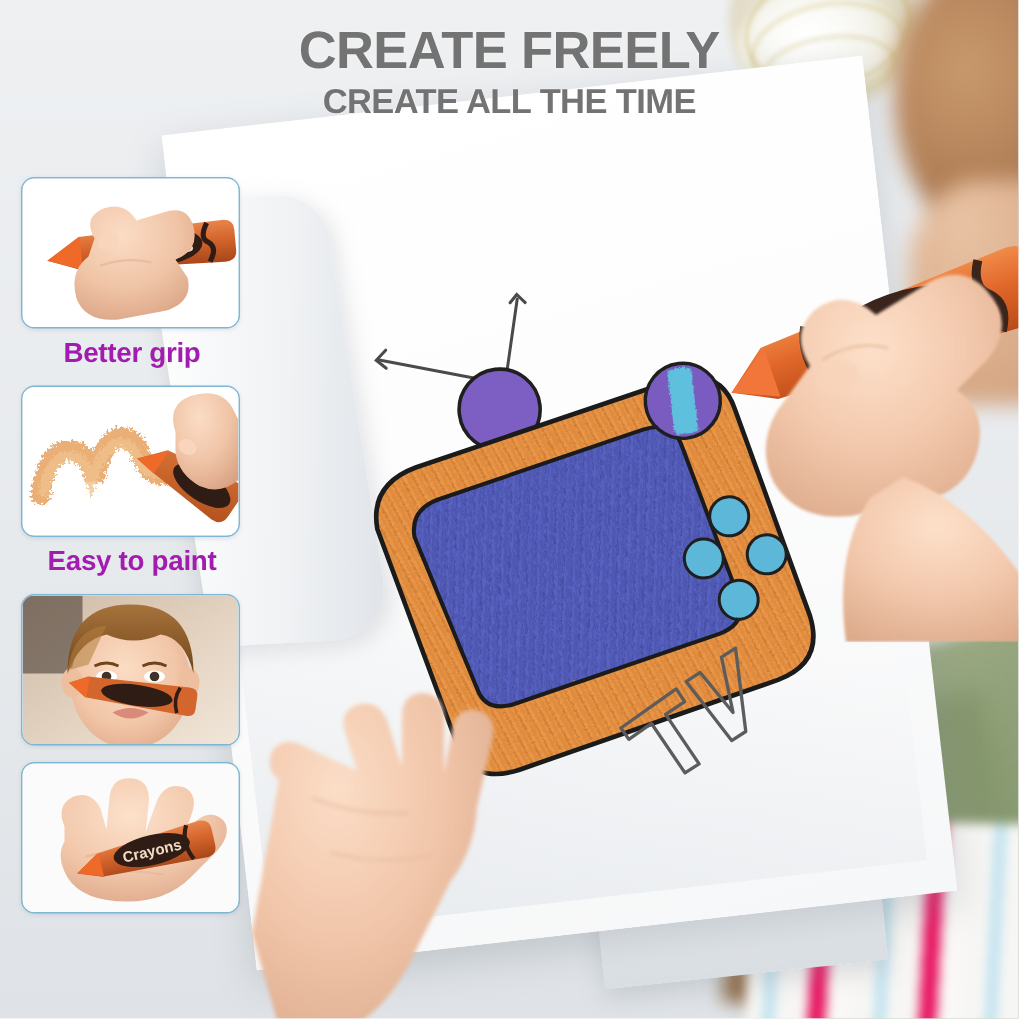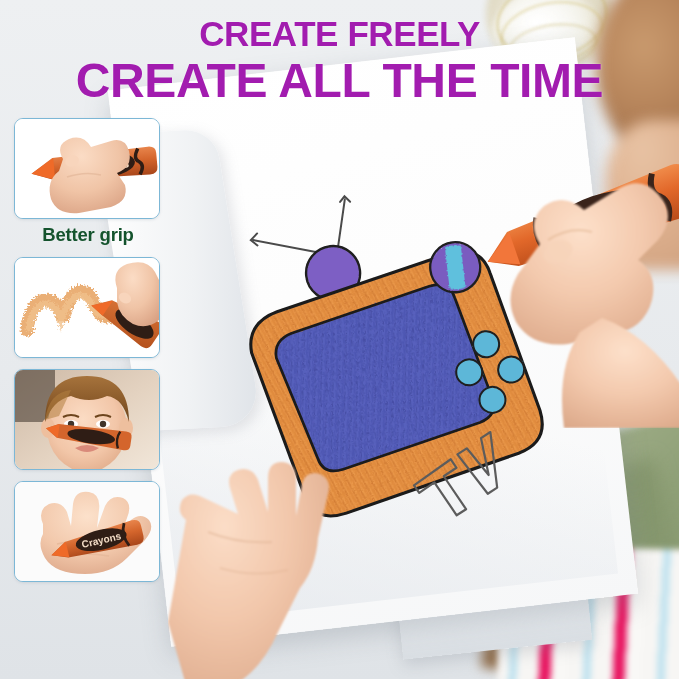--- a/index.html
+++ b/index.html
@@ -182,31 +182,31 @@
     left: 452px; top: 148px;
     width: 250px; height: 280px;
   }
   .hand-svg { display: block; width: 100%; height: 100%; }
 
   
   .headline {
     position: absolute;
     left: 0; right: 0; top: 14px;
     text-align: center;
-    color: #a21caf;
+    color: #737373;
     font-weight: bold;
     font-size: 35px;
     line-height: 1.14;
     letter-spacing: -0.4px;
     font-family: "Liberation Sans", "DejaVu Sans", sans-serif;
     z-index: 20;
     text-shadow: 0 0 2px rgba(255,255,255,0.55);
   }
   .headline .ln { display: block; white-space: nowrap; }
-  .headline .ln2 { font-size: 48px; }
+  .headline .ln2 { font-size: 23px; }
 
   
   .features {
     position: absolute;
     left: 14px;
     top: 118px;
     width: 148px;
     z-index: 25;
   }
   .feature {
@@ -219,21 +219,21 @@
     border-radius: 9px;
     background: #ffffff;
     overflow: hidden;
     position: relative;
     box-shadow: 0 1px 3px rgba(110,130,145,0.18);
   }
   .feature-caption {
     text-align: center;
     font-size: 18.5px;
     font-weight: bold;
-    color: #14532d;
+    color: #a21caf;
     margin-top: 5px;
     letter-spacing: -0.2px;
     font-family: "Liberation Sans", "DejaVu Sans", sans-serif;
   }
   .thumb-svg { display: block; width: 100%; height: 100%; }
 </style>
 </head>
 <body>
 
 <div class="poster">
@@ -457,20 +457,21 @@
 
           <g transform="rotate(34 108 40)">
             <path d="M86 64 L100 48 L150 40 Q158 40 158 48 L158 62 Q158 70 150 70 L100 66 Z" fill="url(#cb2)"></path>
             <path d="M86 64 L101 48 L101 66 Z" fill="#ef6a28"></path>
             <ellipse cx="132" cy="55" rx="22" ry="10" fill="#2f1d15"></ellipse>
           </g>
           <path d="M102 30 Q96 12 112 6 Q132 0 140 14 L144 22 L144 62 Q132 72 118 66 Q104 58 102 44 Z" fill="url(#sk2)"></path>
           <ellipse cx="110" cy="40" rx="6.5" ry="5" fill="#f8d5bc" transform="rotate(28 110 40)"></ellipse>
         </svg>
       </div>
+      <div class="feature-caption">Easy to paint</div>
     </div>
 
     <div class="feature">
       <div class="feature-thumb">
         <svg class="thumb-svg" viewBox="0 0 144 99" xmlns="http://www.w3.org/2000/svg">
           <defs>
             <linearGradient id="bg3" x1="0" y1="0" x2="1" y2="1">
               <stop offset="0%" stop-color="#cdb9a6"></stop>
               <stop offset="55%" stop-color="#e4d3c1"></stop>
               <stop offset="100%" stop-color="#f1e6d9"></stop>

